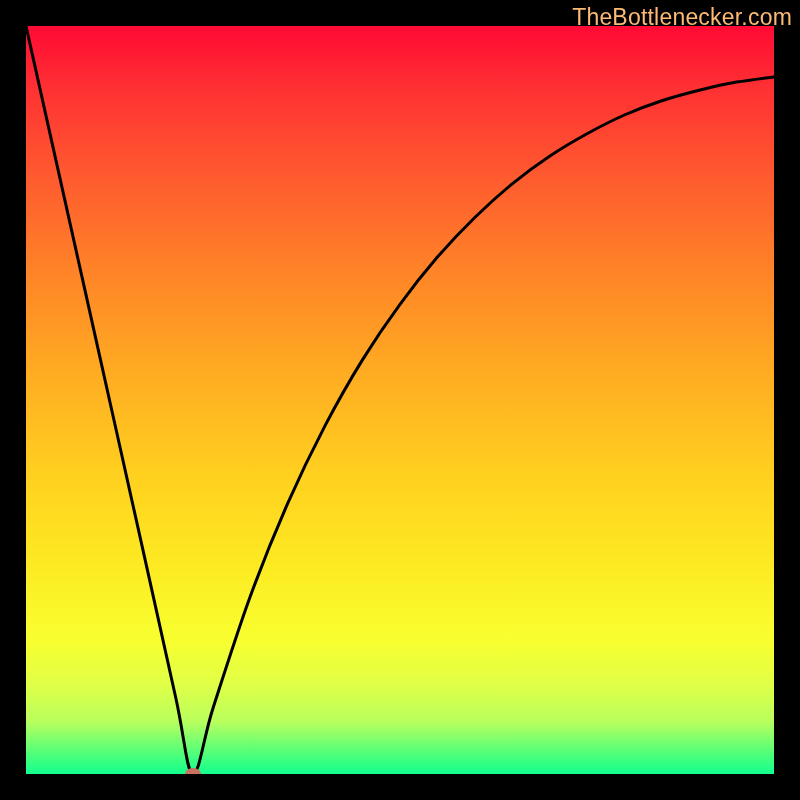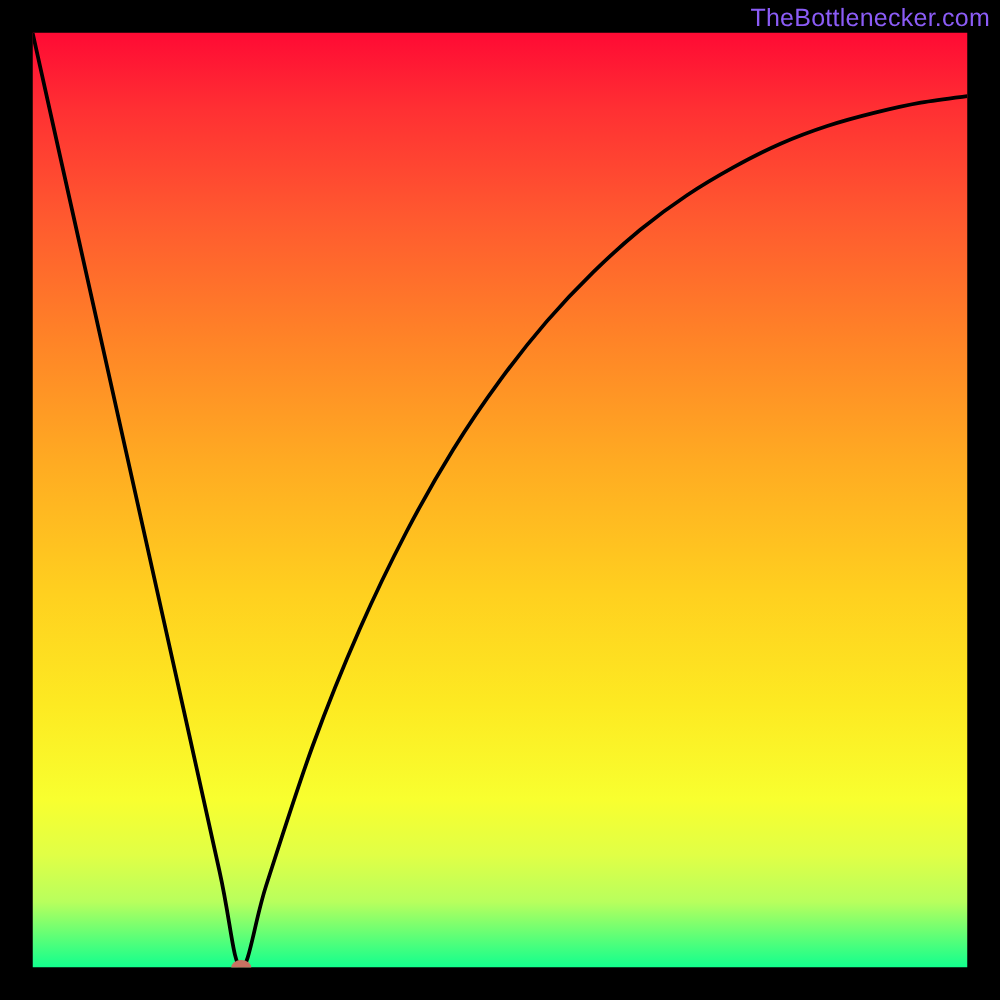--- a/index.html
+++ b/index.html
@@ -62,22 +62,22 @@
     width: 16px;
     height: 12px;
     border-radius: 50% / 50%;
     background: #c97262;
     transform: translate(-50%, -50%);
   }
   .watermark {
     position: absolute;
     top: 4px;
     right: 8px;
-    color: #8b5cf6;
-    font-size: 20px;
+    color: #fdba74;
+    font-size: 23px;
     font-weight: 500;
     letter-spacing: 0.2px;
     user-select: none;
   }
 </style>
 </head>
 <body>
 
 <div class="watermark">TheBottlenecker.com</div>
 

